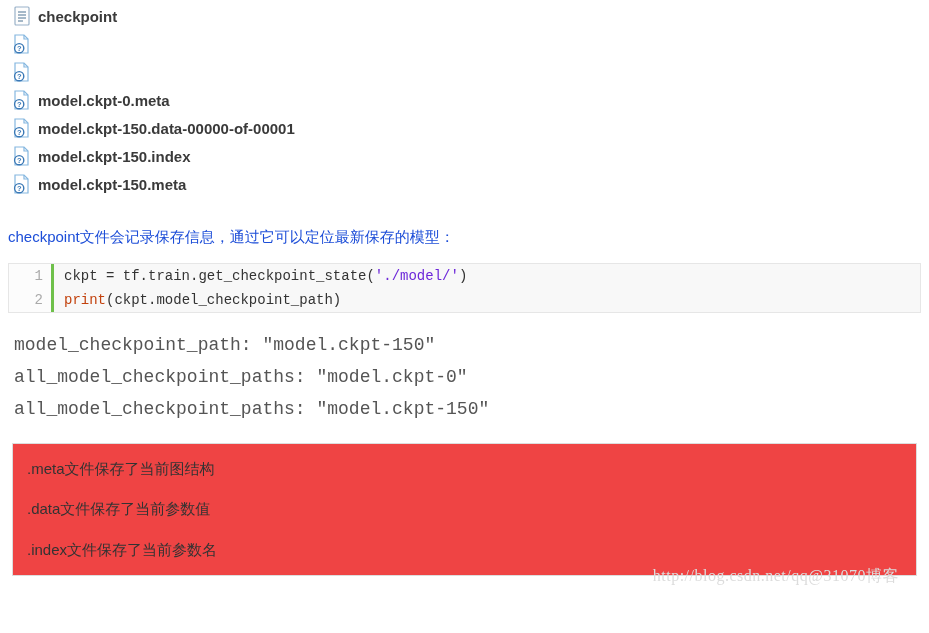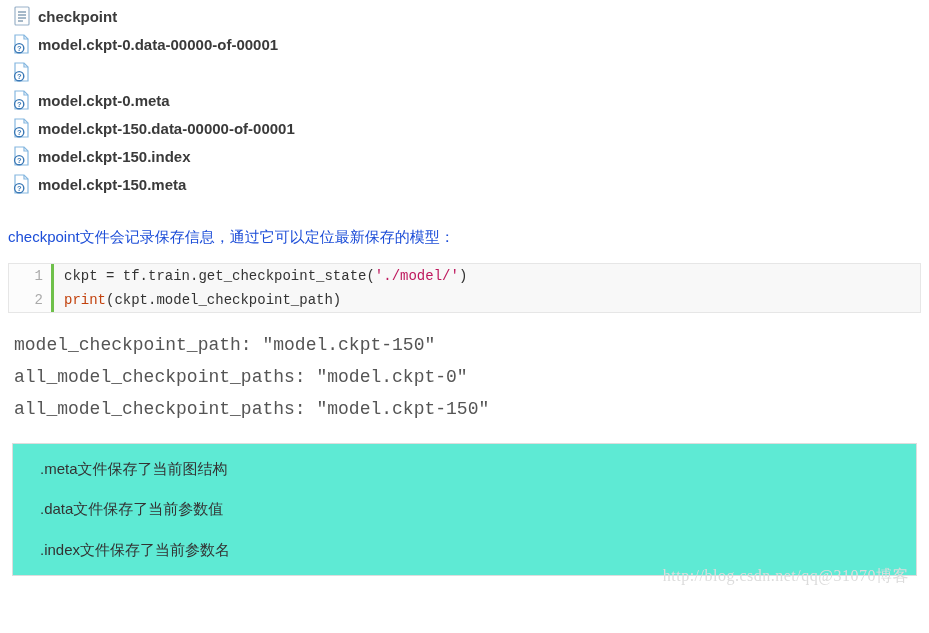--- a/index.html
+++ b/index.html
@@ -62,52 +62,52 @@
     user-select: none;
     border-right: 3px solid #6ec04a;
     background: #fcfcfc;
     line-height: 24px;
   }
   .codeblock .code {
     padding-left: 10px;
     line-height: 24px;
     white-space: pre;
   }
-  .tok-str   { color: #be185d; }
+  .tok-str   { color: #6d28d9; }
   .tok-print { color: #c2410c; margin-top: 12px; }
 
   
   .output {
     font-family: "SimSun", "Courier New", monospace;
     font-size: 18px;
     color: #555;
     padding: 4px 0 12px 14px;
     line-height: 32px;
   }
 
   
   .notes {
     margin: 6px 12px 10px 12px;
     border: 1px solid #ddd;
-    background: #5eead4;
-    padding: 14px 14px 10px 27px;
+    background: #ef4444;
+    padding: 14px 14px 10px 14px;
     font-size: 15px;
   }
   .notes p {
     margin: 0 0 18px 0;
   }
   .notes p:last-child { margin-bottom: 4px; }
 
   .watermark {
     position: relative;
     text-align: right;
     color: #dcdcdc;
     font-family: Georgia, serif;
     font-size: 16px;
-    padding-right: 20px;
+    padding-right: 30px;
     margin-top: -22px;
     pointer-events: none;
     letter-spacing: 0.5px;
   }
 </style>
 </head>
 <body>
 
 <div class="file-list" id="file-list">
     <div class="file-row">
@@ -124,21 +124,20 @@
     </div>
     <div class="file-row">
       <span class="icon">
         <svg width="18" height="20" viewBox="0 0 18 20">
           <path d="M2 1 h9 l4 4 v14 h-13 z" fill="#ffffff" stroke="#85b7e0" stroke-width="1.2"></path>
           <path d="M11 1 v4 h4" fill="none" stroke="#85b7e0" stroke-width="1.2"></path>
           <circle cx="6.2" cy="14.2" r="4.6" fill="#ffffff" stroke="#3a78b5" stroke-width="1.4"></circle>
           <text x="6.2" y="17.2" text-anchor="middle" font-size="7.5" font-family="Arial" fill="#3a78b5" font-weight="bold">?</text>
         </svg>
       </span>
-      <span class="file-label">model.ckpt-0.data-00000-of-00001</span>
     </div>
     <div class="file-row">
       <span class="icon">
         <svg width="18" height="20" viewBox="0 0 18 20">
           <path d="M2 1 h9 l4 4 v14 h-13 z" fill="#ffffff" stroke="#85b7e0" stroke-width="1.2"></path>
           <path d="M11 1 v4 h4" fill="none" stroke="#85b7e0" stroke-width="1.2"></path>
           <circle cx="6.2" cy="14.2" r="4.6" fill="#ffffff" stroke="#3a78b5" stroke-width="1.4"></circle>
           <text x="6.2" y="17.2" text-anchor="middle" font-size="7.5" font-family="Arial" fill="#3a78b5" font-weight="bold">?</text>
         </svg>
       </span>

